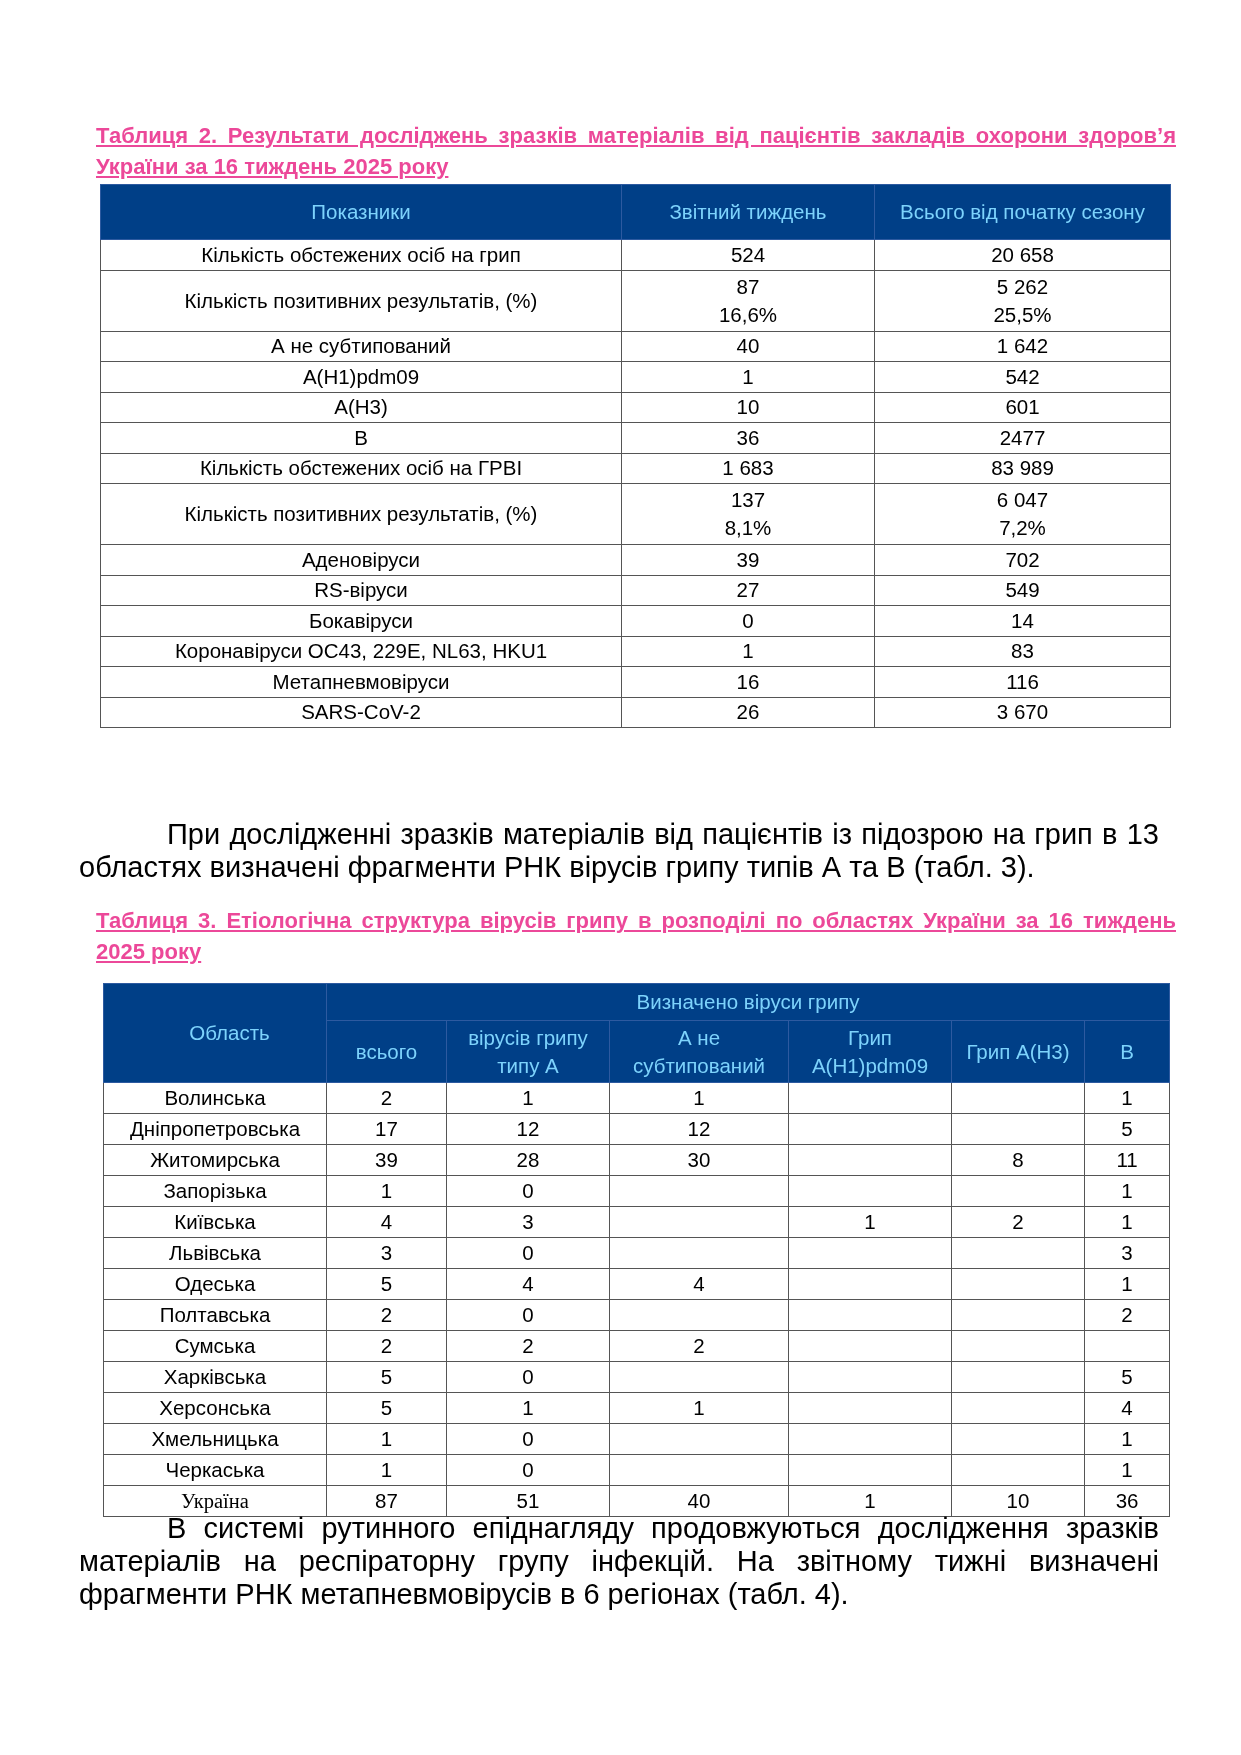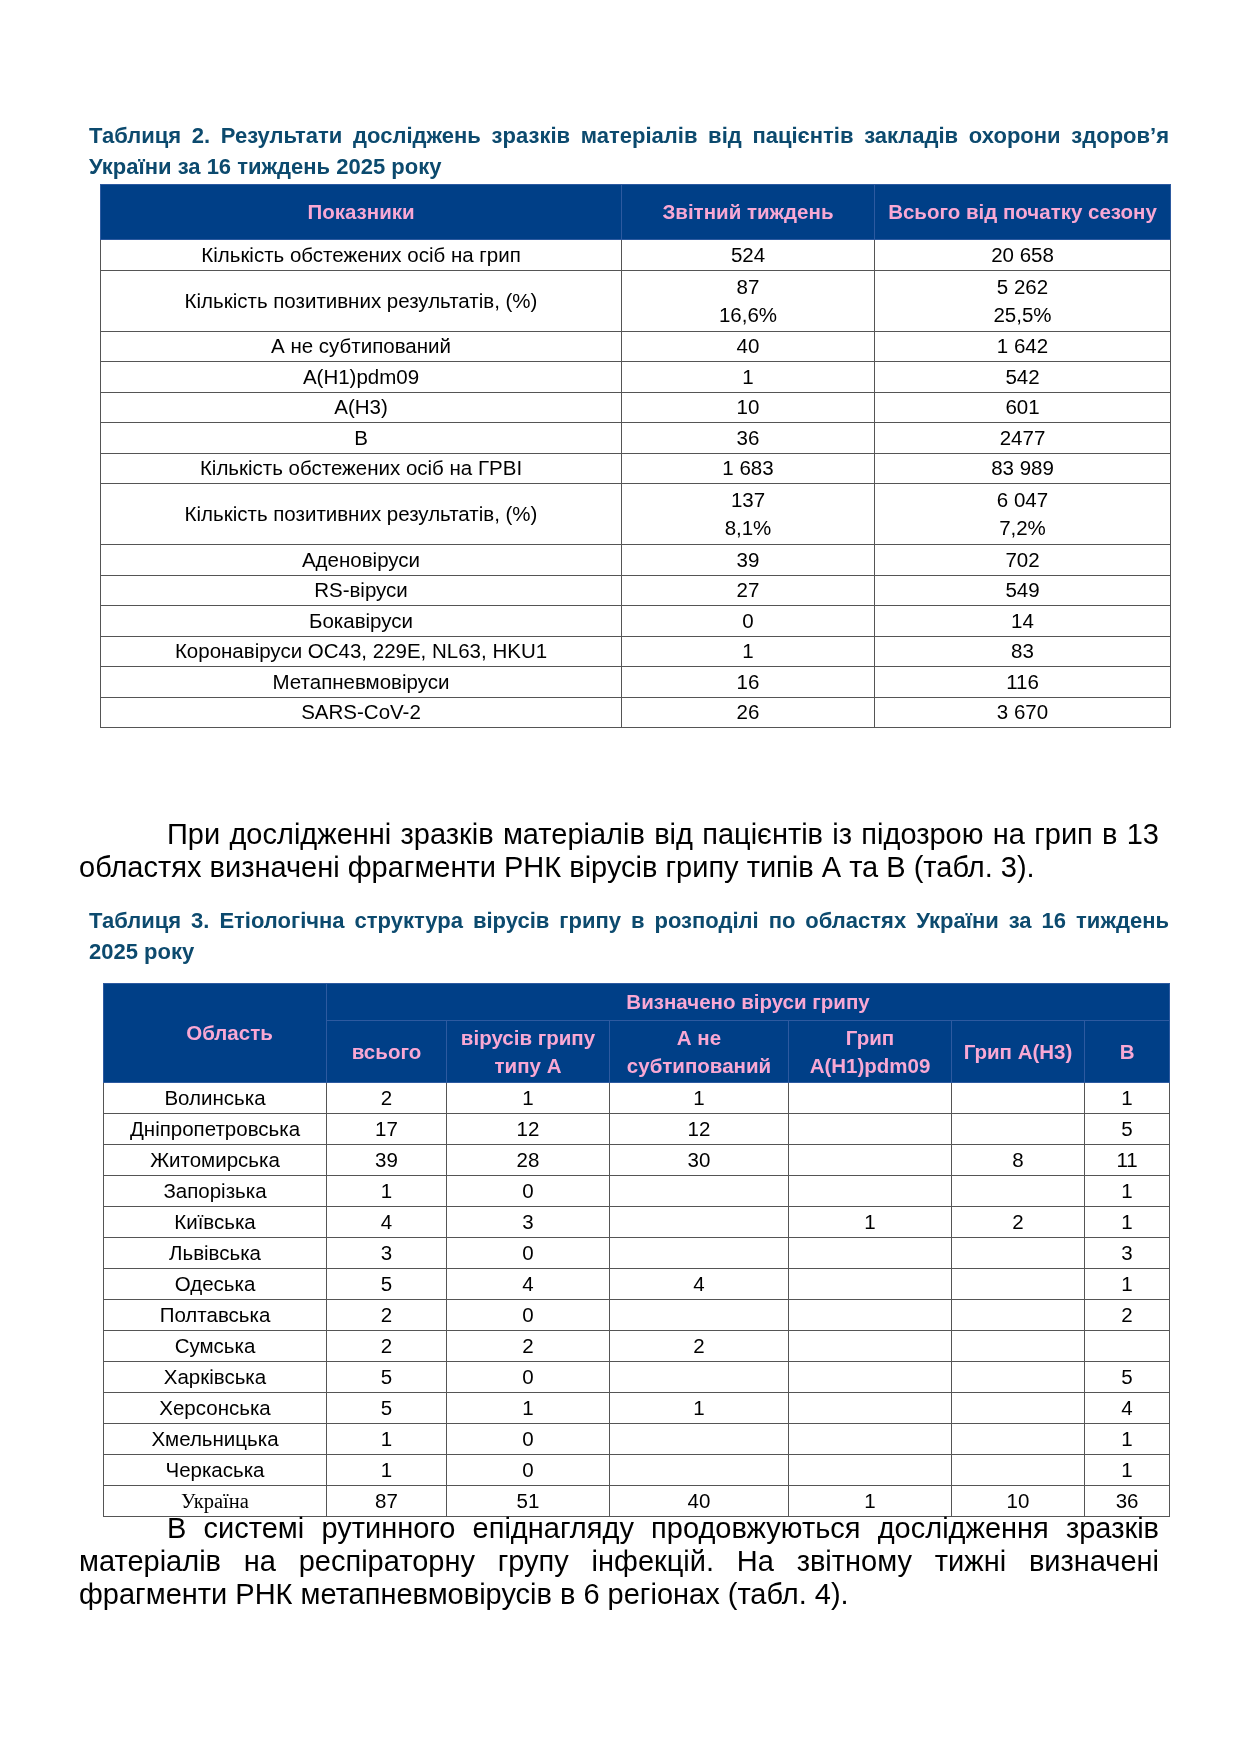--- a/index.html
+++ b/index.html
@@ -1,25 +1,25 @@
 <!DOCTYPE html>
 <html><head>
 <meta charset="utf-8">
 <style>
   html, body { margin: 0; padding: 0; background: #ffffff; }
   body { width: 1241px; height: 1755px; position: relative; overflow: hidden;
          font-family: "Liberation Sans", "DejaVu Sans", sans-serif; color: #000; }
-  .caption { position: absolute; left: 89px; width: 1080px; color: #0c4a6e; font-weight: bold;
-             font-size: 22px; line-height: 31px; text-align: justify; text-align-last: left; }
+  .caption { position: absolute; left: 96px; width: 1080px; color: #ec4899; font-weight: bold;
+             font-size: 22px; line-height: 31px; text-align: justify; text-align-last: left; text-decoration: underline; }
   .para { position: absolute; left: 79px; width: 1080px; font-size: 29px; line-height: 33px;
           text-align: justify; }
   .para .ind { display: inline-block; width: 88px; }
   table { position: absolute; border-collapse: collapse; table-layout: fixed; font-size: 20.5px; }
   td, th { border: 1.5px solid #555; padding: 0 10px; white-space: nowrap; }
-  th { background: #003F87; color: #f9a8d4; font-weight: bold; text-align: center; border-color: #2d5aa0; margin-top: 16px; }
+  th { background: #003F87; color: #7dd3fc; font-weight: normal; text-align: center; border-color: #2d5aa0; margin-top: 16px; }
   td.num { text-align: center; }
   td.lbl { text-align: center; }
   #t2 { left: 100px; top: 184px; width: 1070px; }
   #t2 th { height: 54px; }
   #t2 td { height: 29.5px; line-height: 28px; }
   #t2 td.dbl { height: 60px; line-height: 28px; }
   #t3 { left: 103px; top: 983px; width: 1066px; }
   #t3 th.top { height: 36px; }
   #t3 th.sub { height: 60px; line-height: 28px; white-space: normal; }
   #t3 th.reg { height: 98px; padding-left: 39px; }

